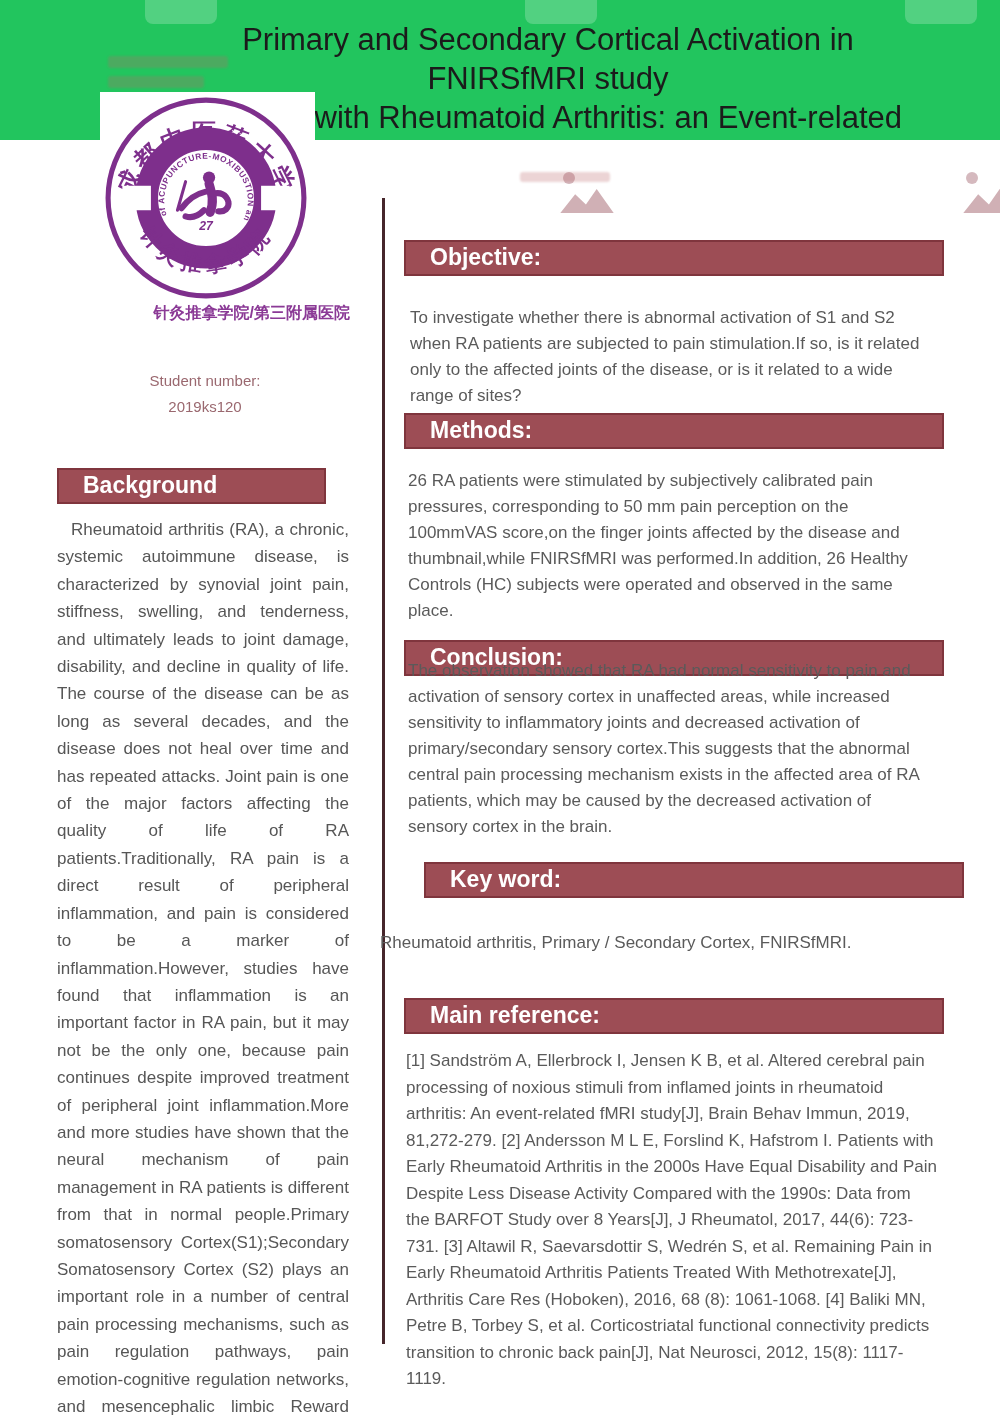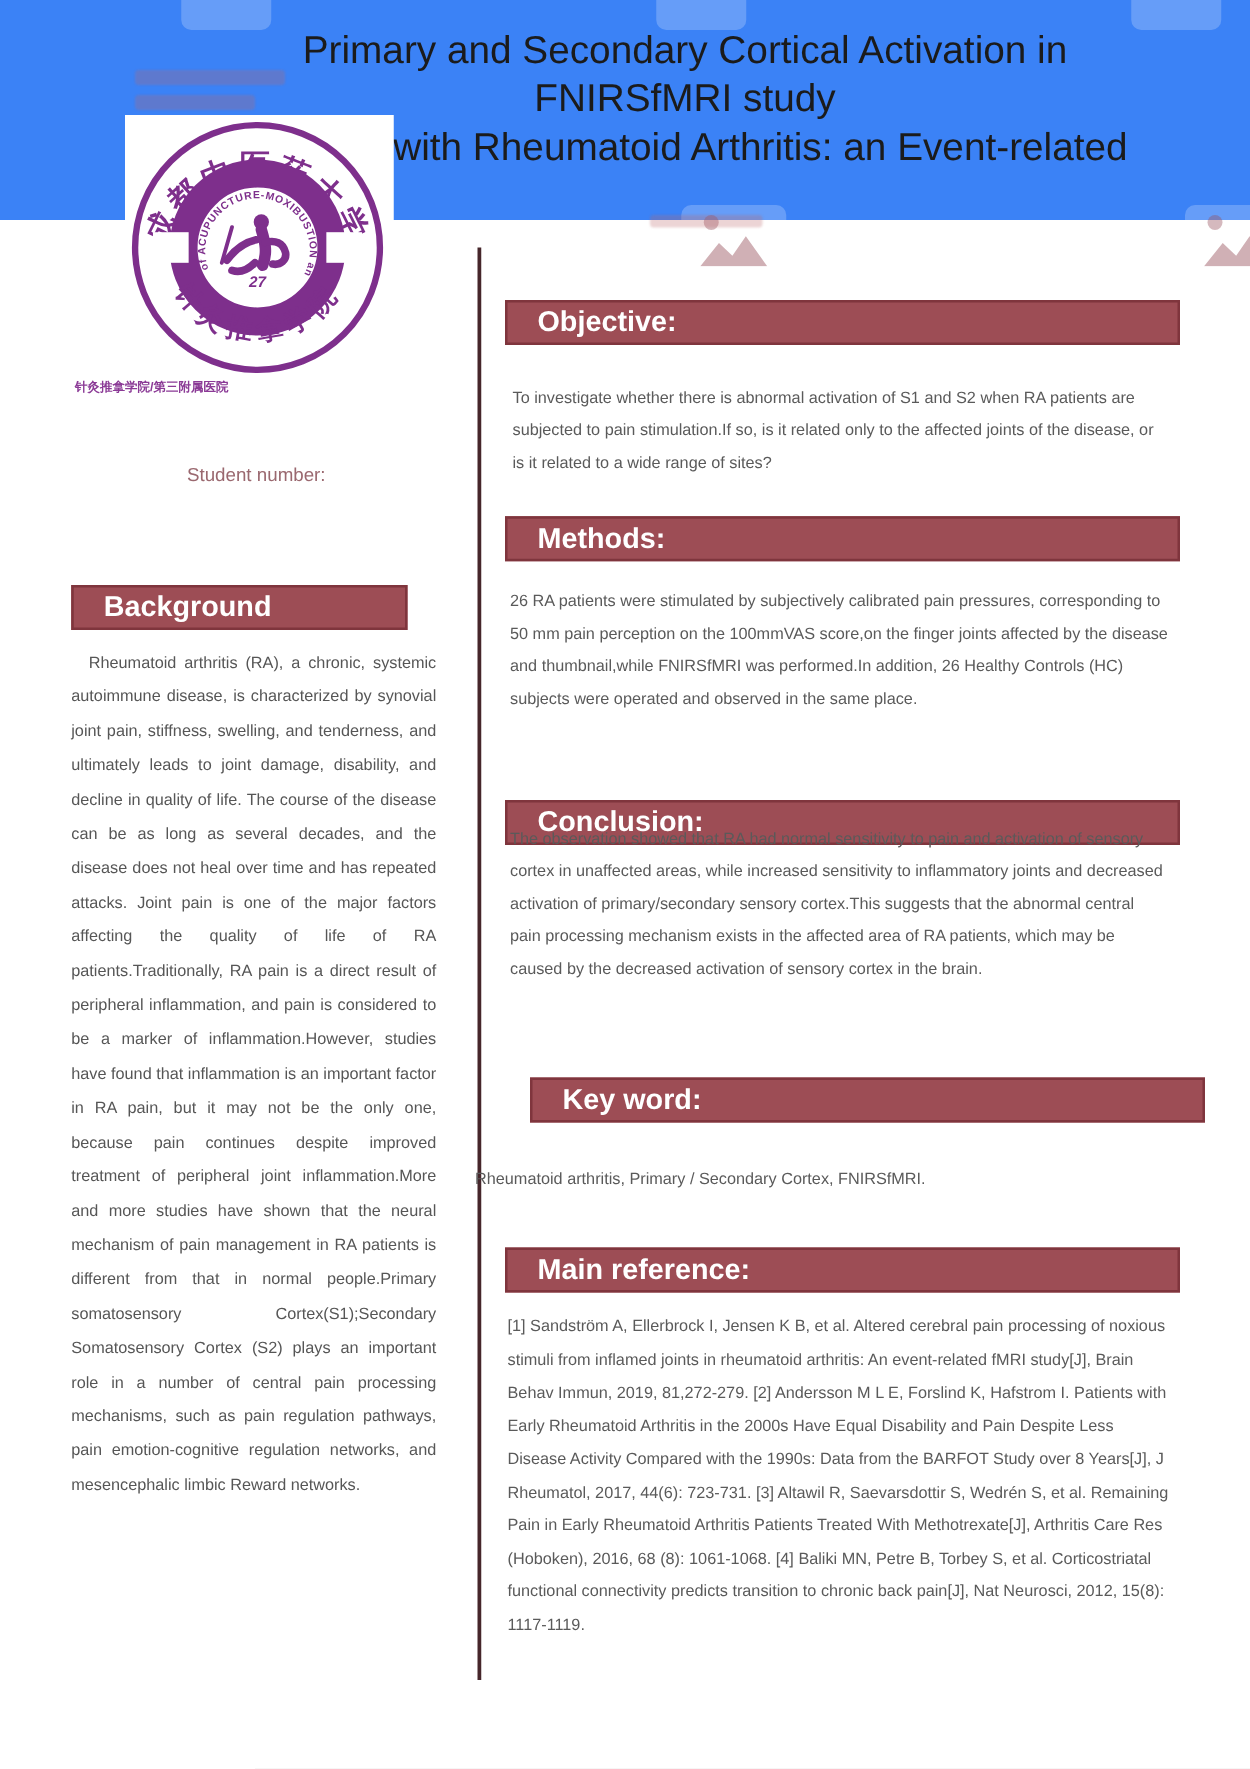--- a/index.html
+++ b/index.html
@@ -3,22 +3,22 @@
 <meta charset="utf-8">
 <style>
   html,body{margin:0;padding:0;background:#e9e9e9;}
   .poster{
     position:relative;width:1000px;height:1415px;margin:0 auto;
     background:#ffffff;overflow:hidden;
     font-family:"Liberation Sans","DejaVu Sans",sans-serif;
   }
   
   .band{
-    position:absolute;left:0;top:0;width:1000px;height:176px;
-    background:#3b82f6;
+    position:absolute;left:0;top:0;width:1000px;height:140px;
+    background:#22c55e;
   }
   .ghost{
     position:absolute;border-radius:8px;
     background:rgba(255,255,255,0.22);
   }
   .ghost .mountain{
     position:absolute;left:18%;right:18%;bottom:18%;height:45%;
     background:rgba(150,80,92,0.45);
     clip-path:polygon(0 100%,28% 30%,48% 68%,68% 10%,100% 100%);
   }
@@ -36,21 +36,21 @@
     font-size:31px;line-height:39px;font-weight:400;
   }
   
   .logo-box{
     position:absolute;left:100px;top:92px;width:215px;height:104px;
     background:#ffffff;
   }
   .logo-svg{position:absolute;left:104px;top:96px;width:204px;height:204px;}
   .logo-caption{
     position:absolute;left:60px;top:303px;width:290px;
-    text-align:left;color:#8b3a96;font-size:10px;font-weight:bold;
+    text-align:right;color:#8b3a96;font-size:16px;font-weight:bold;
   }
   .student{
     position:absolute;left:60px;top:368px;width:290px;
     text-align:center;color:#9a686f;font-size:15px;line-height:26px;
   }
   
   .divider{
     position:absolute;left:382px;top:198px;width:3px;height:1146px;
     background:#46262b;
   }
@@ -62,21 +62,21 @@
     padding-left:24px;
   }
   .bar.left{left:57px;top:468px;width:269px;}
   .bar.obj{left:404px;top:240px;width:540px;}
   .bar.met{left:404px;top:413px;width:540px;}
   .bar.con{left:404px;top:608px;width:540px;margin-top:32px;}
   .bar.key{left:424px;top:862px;width:540px;}
   .bar.ref{left:404px;top:998px;width:540px;}
   
   .body-text{
-    position:absolute;color:#5a5a5a;font-size:13px;
+    position:absolute;color:#5a5a5a;font-size:17px;
   }
   .bg-body{
     left:57px;top:516px;width:292px;line-height:27.4px;
     text-align:justify;text-indent:14px;color:#565656;
   }
   .obj-body{left:410px;top:305px;width:520px;line-height:26px;}
   .met-body{left:408px;top:468px;width:530px;line-height:26px;}
   .con-body{left:408px;top:658px;width:524px;line-height:26px;}
   .key-body{left:380px;top:930px;width:530px;line-height:26px;}
   .ref-body{left:406px;top:1048px;width:532px;line-height:26.5px;}
@@ -139,20 +139,21 @@
     </g>
     <text x="100" y="131" font-size="12" font-weight="bold" font-style="italic" fill="#7e2f8c" text-anchor="middle">27</text>
     <text font-size="21" font-weight="bold" fill="#7e2f8c" font-family="'DejaVu Serif',serif" letter-spacing="5">
       <textPath href="#arcBottom" startOffset="50%" text-anchor="middle">针灸推拿学院</textPath>
     </text>
   </svg>
   <div class="logo-caption">针灸推拿学院/第三附属医院</div>
 
   <div class="student">
     <div>Student number:</div>
+    <div>2019ks120</div>
   </div>
 
   <div class="divider"></div>
 
   <div class="bar left">Background</div>
   <div class="body-text bg-body">Rheumatoid arthritis (RA), a chronic, systemic autoimmune disease, is characterized by synovial joint pain, stiffness, swelling, and tenderness, and ultimately leads to joint damage, disability, and decline in quality of life. The course of the disease can be as long as several decades, and the disease does not heal over time and has repeated attacks. Joint pain is one of the major factors affecting the quality of life of RA patients.Traditionally, RA pain is a direct result of peripheral inflammation, and pain is considered to be a marker of inflammation.However, studies have found that inflammation is an important factor in RA pain, but it may not be the only one, because pain continues despite improved treatment of peripheral joint inflammation.More and more studies have shown that the neural mechanism of pain management in RA patients is different from that in normal people.Primary somatosensory Cortex(S1);Secondary Somatosensory Cortex (S2) plays an important role in a number of central pain processing mechanisms, such as pain regulation pathways, pain emotion-cognitive regulation networks, and mesencephalic limbic Reward networks.</div>
 
   <div class="bar obj">Objective:</div>
   <div class="body-text obj-body">To investigate whether there is abnormal activation of S1 and S2 when RA patients are subjected to pain stimulation.If so, is it related only to the affected joints of the disease, or is it related to a wide range of sites?</div>
 

